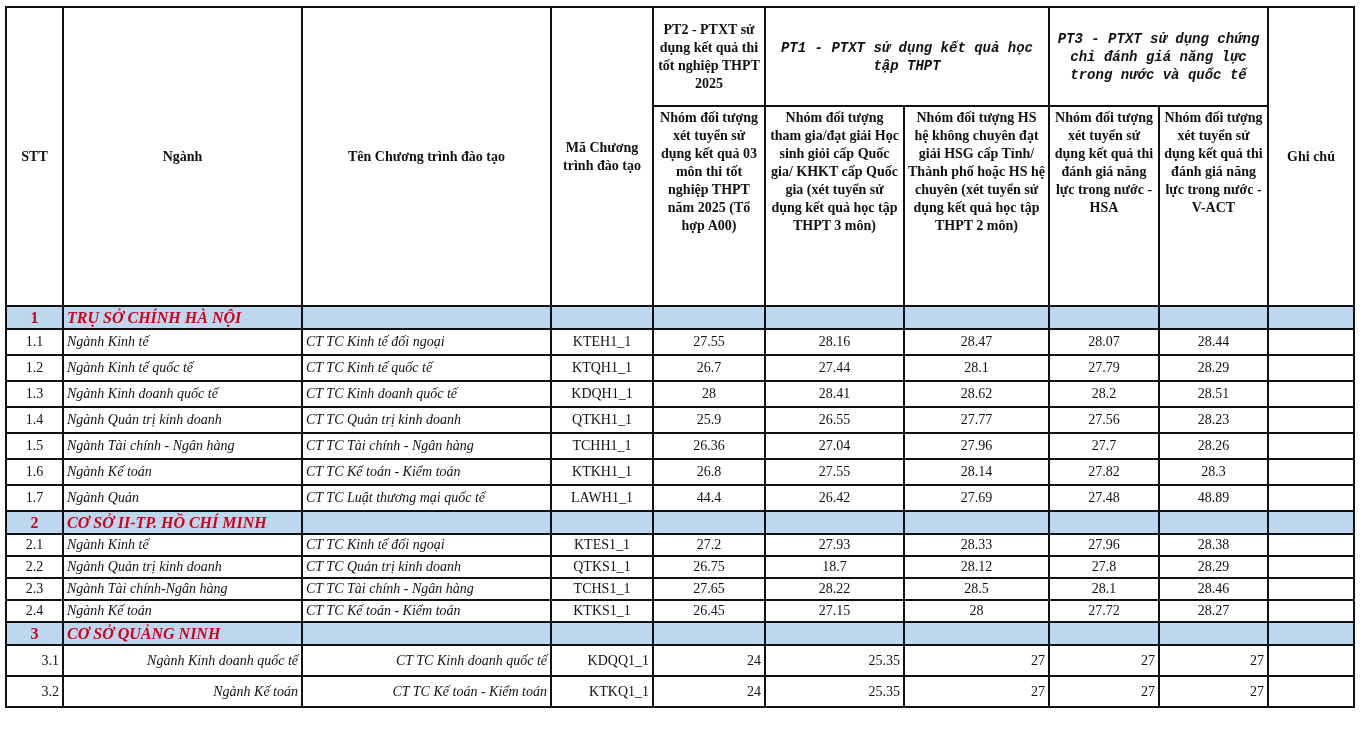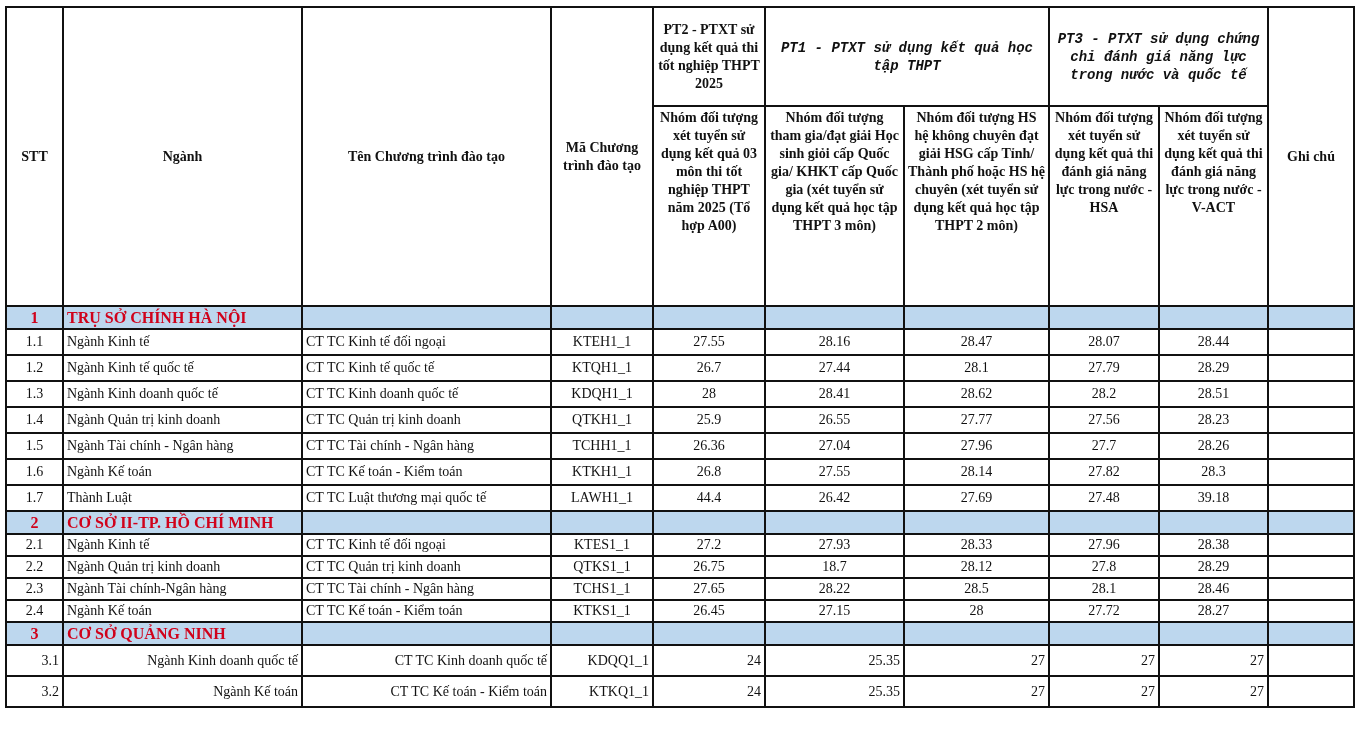--- a/index.html
+++ b/index.html
@@ -4,21 +4,21 @@
 <style>
   html, body { margin: 0; padding: 0; background: #ffffff; }
   body { width: 1360px; height: 740px; overflow: hidden; font-family: "Liberation Serif", "DejaVu Serif", serif; color: #111; }
   table { position: absolute; left: 5px; top: 6px; border-collapse: collapse; table-layout: fixed; width: 1348px; }
   td, th { border: 2px solid #111; padding: 0 3px; font-size: 14px; line-height: 18px; }
   th { font-weight: bold; text-align: center; vertical-align: middle; background: #fff; }
   th.italic { font-style: italic; font-family: Liberation Mono, monospace; }
   th.h-top { height: 97px; }
   th.h-sub { height: 196px; vertical-align: top; padding-top: 2px; margin-left: 16px; }
   td.c { text-align: center; }
-  td.l { text-align: left; white-space: nowrap; overflow: hidden; }
+  td.l { text-align: left; white-space: nowrap; overflow: hidden; font-style: italic; }
   tr.section td { background: #bdd7ee; height: 21px; }
   tr.section td.sec-stt, tr.section td.sec-name { color: #d0021b; font-weight: bold; font-size: 16px; white-space: nowrap; }
   tr.r1 td { height: 24px; }
   tr.r2 td { height: 20px; }
   tr.r3 td { height: 29px; text-align: right; }
 </style>
 </head>
 <body>
 
 <table>
@@ -134,28 +134,28 @@
       <td class="c">KTKH1_1</td>
       <td class="c">26.8</td>
       <td class="c">27.55</td>
       <td class="c">28.14</td>
       <td class="c">27.82</td>
       <td class="c">28.3</td>
       <td class="c"></td>
     </tr>
     <tr class="r1">
       <td class="c">1.7</td>
-      <td class="l">Thành Luật</td>
+      <td class="l">Ngành Quản</td>
       <td class="l">CT TC Luật thương mại quốc tế</td>
       <td class="c">LAWH1_1</td>
       <td class="c">44.4</td>
       <td class="c">26.42</td>
       <td class="c">27.69</td>
       <td class="c">27.48</td>
-      <td class="c">39.18</td>
+      <td class="c">48.89</td>
       <td class="c"></td>
     </tr>
 
     <tr class="section">
       <td class="c sec-stt">2</td>
       <td class="l sec-name">CƠ SỞ II-TP. HỒ CHÍ MINH</td>
       <td></td>
         <td></td>
         <td></td>
         <td></td>

